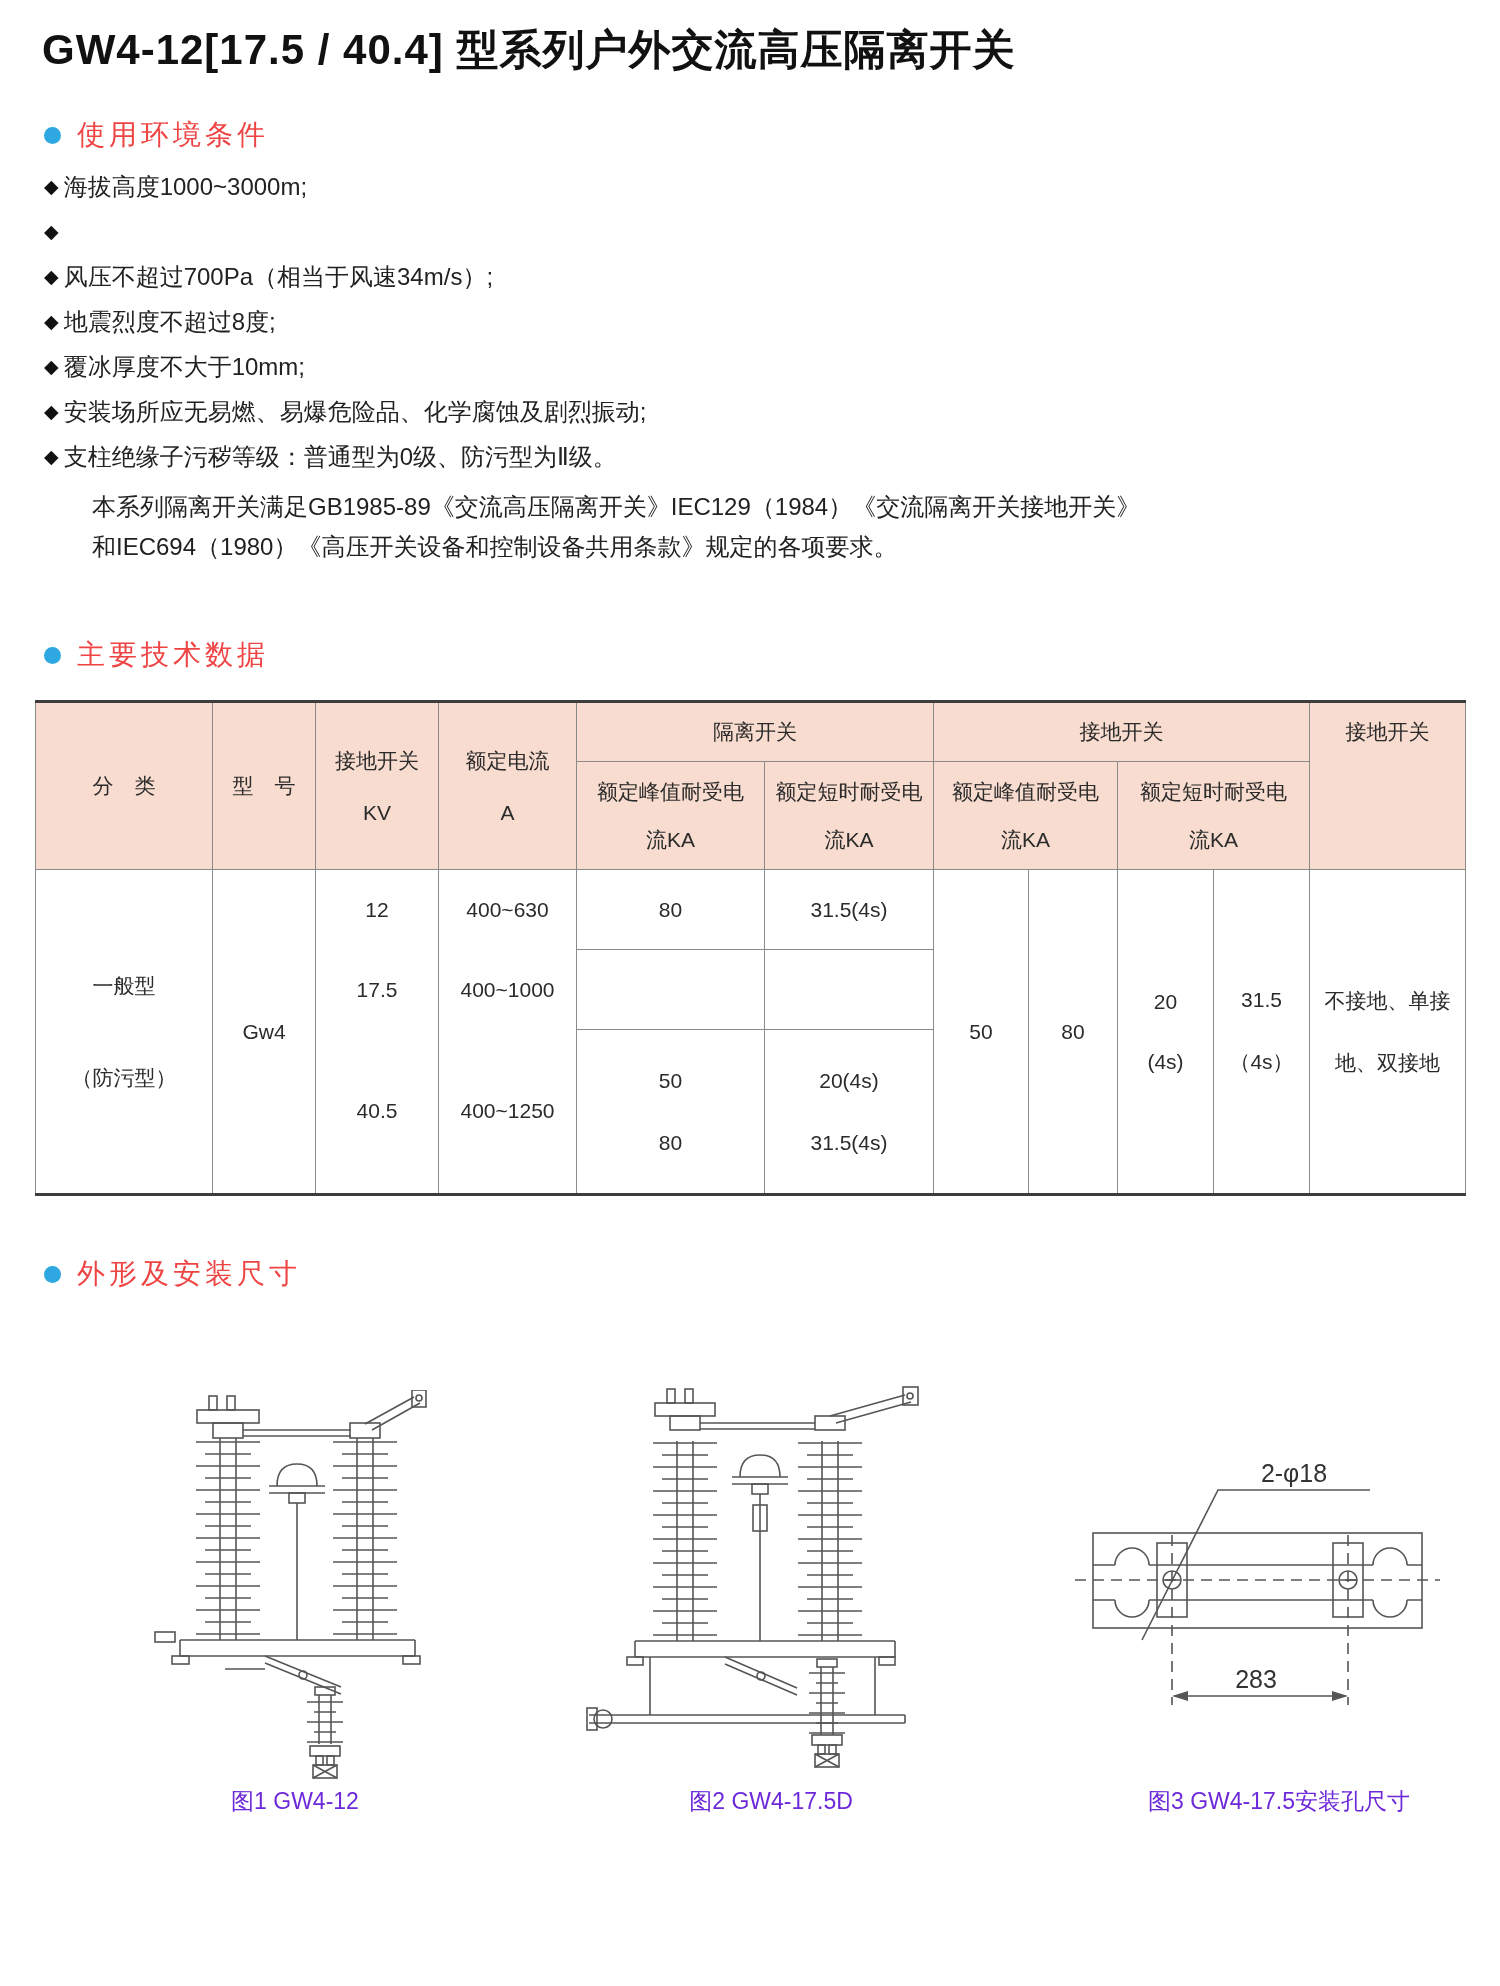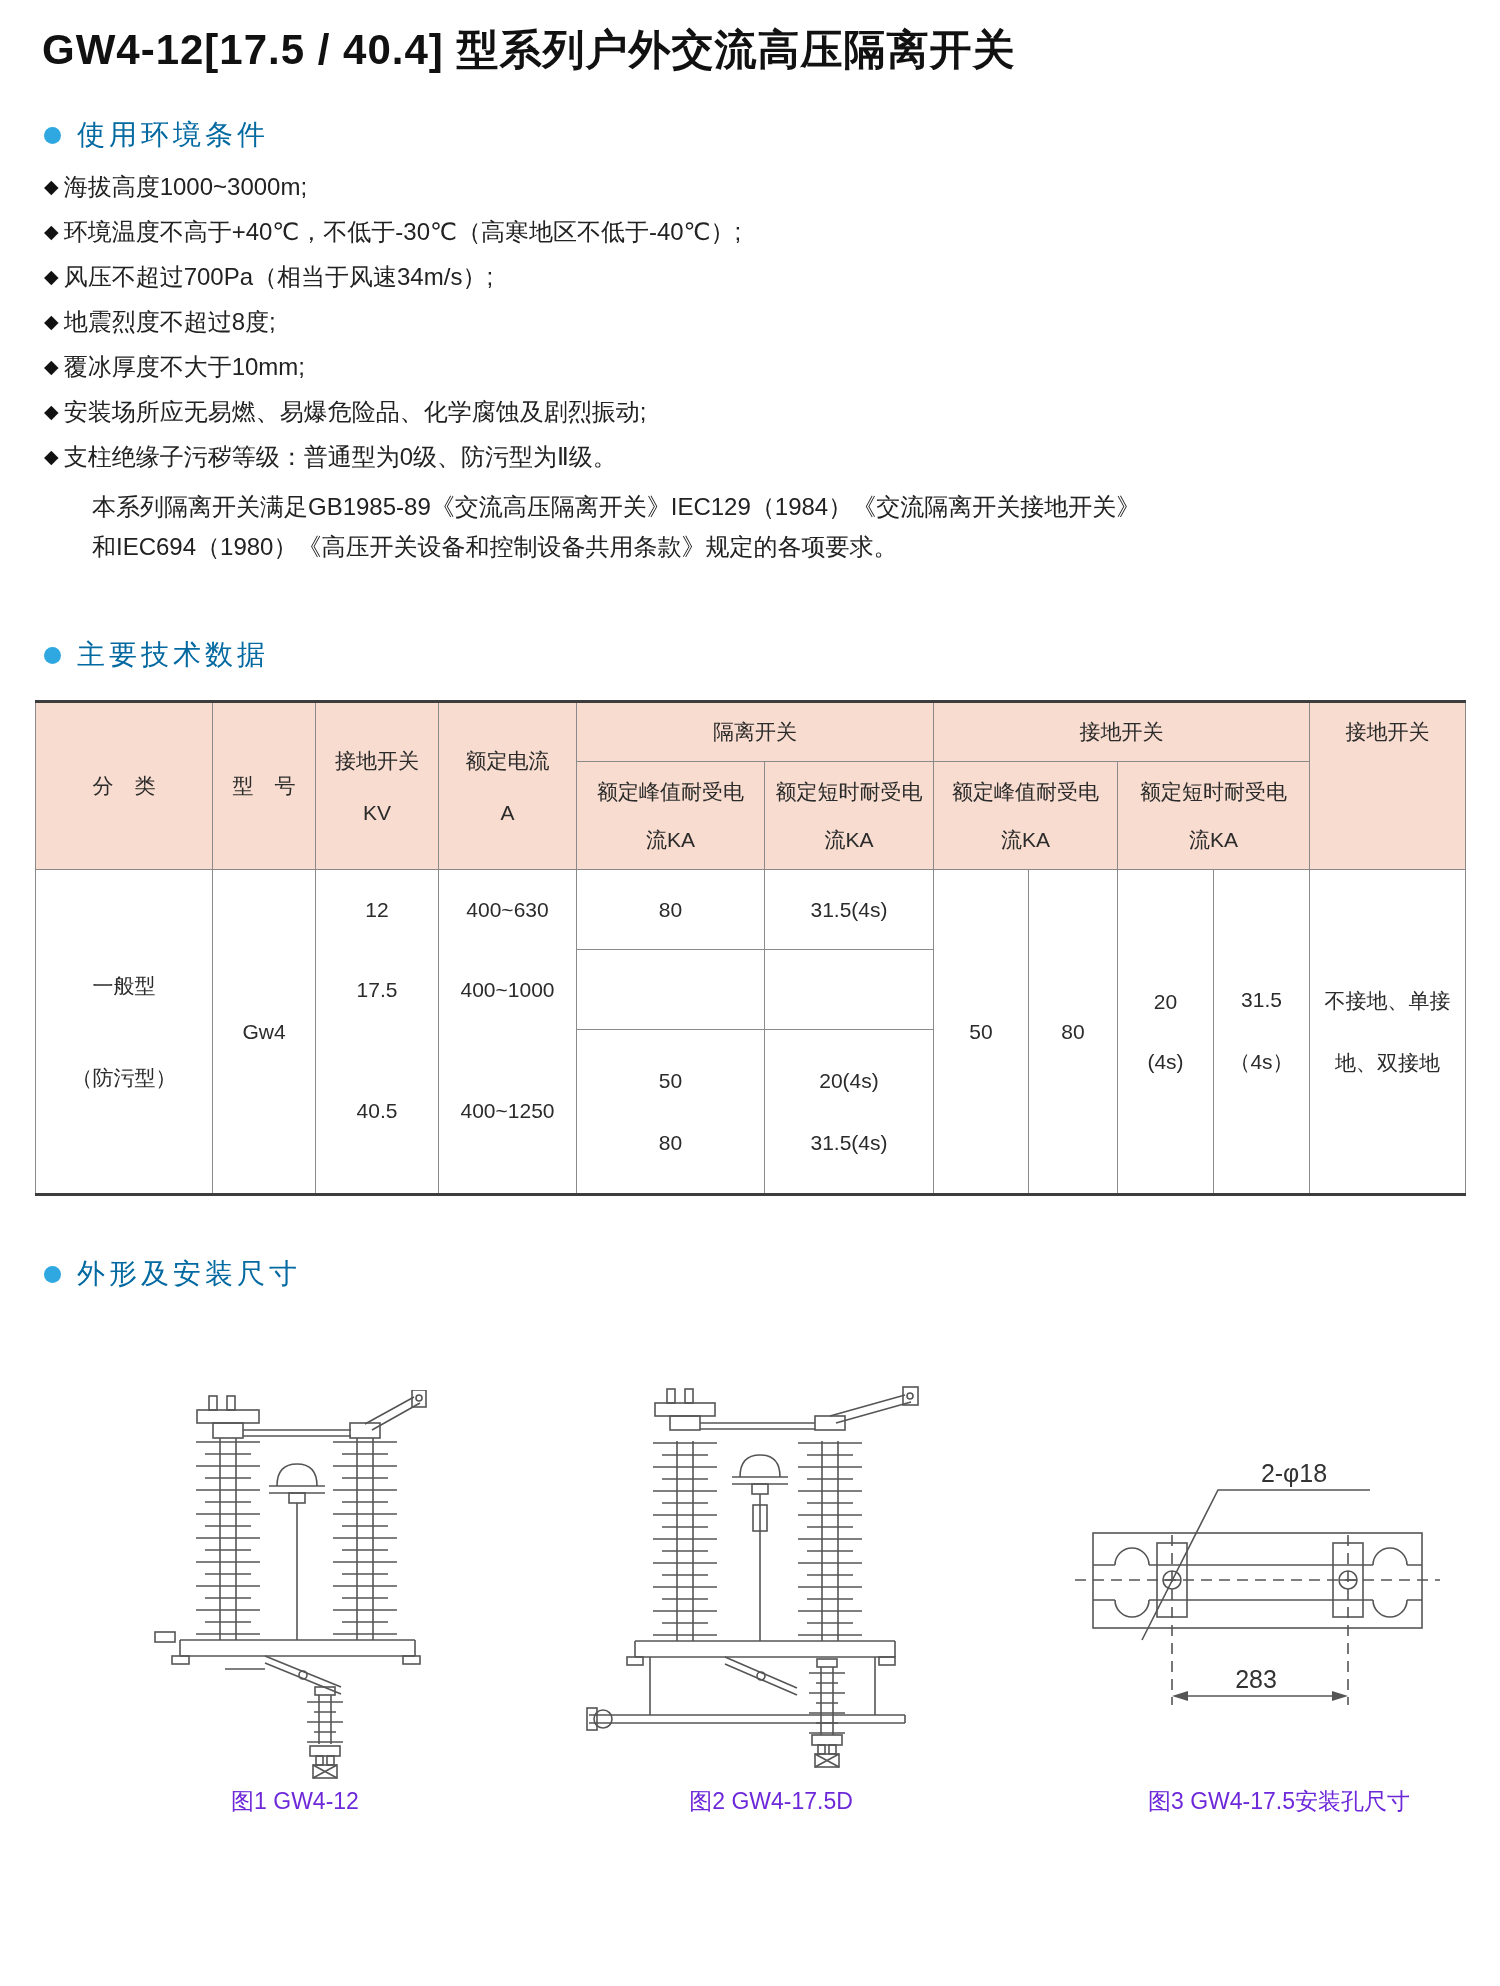--- a/index.html
+++ b/index.html
@@ -10,21 +10,21 @@
   }
   .abs{position:absolute;}
   
   #doc-title{
     left:42px;top:22px;font-size:42px;font-weight:bold;letter-spacing:1px;color:#111;
     white-space:nowrap;
   }
   
   .sec-head{display:flex;align-items:center;gap:16px;}
   .sec-dot{width:17px;height:17px;border-radius:50%;background:#2FA8E1;flex:0 0 auto;}
-  .sec-label{font-size:28px;letter-spacing:4px;color:#0369a1;}
+  .sec-label{font-size:28px;letter-spacing:4px;color:#ef4444;}
   #h-env{left:44px;top:116px;}
   #h-tech{left:44px;top:636px;}
   #h-dims{left:44px;top:1255px;}
   
   #env-list{left:44px;top:164px;width:1300px;}
   #env-list .li{height:45px;display:flex;align-items:center;font-size:24px;color:#222;}
   #env-list .diamond{font-size:19px;margin-right:5px;color:#111;line-height:1;}
   
   #env-para{left:92px;top:487px;width:1320px;font-size:24px;line-height:40px;color:#222;}
   
@@ -79,21 +79,20 @@
     <span class="sec-label">使用环境条件</span>
   </div>
 
   <div id="env-list" class="abs">
     <div class="li">
         <span class="diamond">◆</span>
         <span>海拔高度1000~3000m;</span>
       </div>
     <div class="li">
         <span class="diamond">◆</span>
-        <span>环境温度不高于+40℃，不低于-30℃（高寒地区不低于-40℃）;</span>
       </div>
     <div class="li">
         <span class="diamond">◆</span>
         <span>风压不超过700Pa（相当于风速34m/s）;</span>
       </div>
     <div class="li">
         <span class="diamond">◆</span>
         <span>地震烈度不超过8度;</span>
       </div>
     <div class="li">

